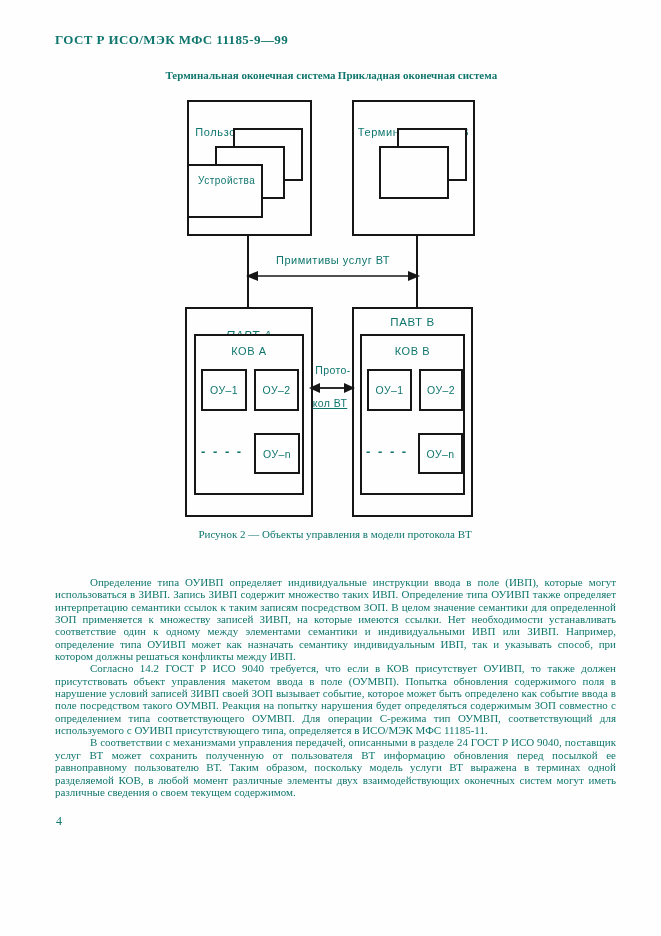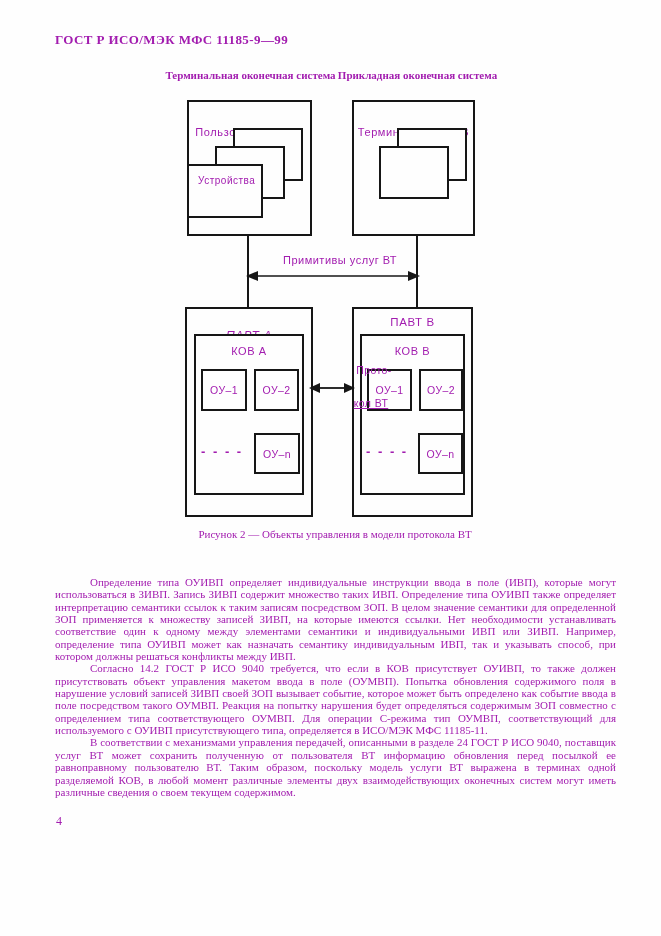--- a/index.html
+++ b/index.html
@@ -1,18 +1,18 @@
 <!DOCTYPE html>
 <html><head>
 <meta charset="utf-8">
 <style>
   html,body{margin:0;padding:0;background:#e8e8e8;}
   .page{
     position:relative;width:661px;height:936px;margin:0 auto;
-    background:#fefefe;color:#a21caf;overflow:hidden;
+    background:#fefefe;color:#0f766e;overflow:hidden;
     font-family:"Liberation Serif", serif;
   }
   .doc-header{
     position:absolute;left:55px;top:32px;
     font-weight:bold;font-size:13px;letter-spacing:.4px;
     font-family:"Liberation Serif", serif;
   }
   
   .col-title{
     position:absolute;width:175px;text-align:center;
@@ -41,21 +41,21 @@
     position:absolute;box-sizing:border-box;border:2px solid #161616;background:#fefefe;
     display:flex;align-items:center;justify-content:center;
     font-family:"Liberation Sans", sans-serif;font-size:10.5px;letter-spacing:.4px;
   }
   .dashes{
     position:absolute;font-family:"Liberation Sans", sans-serif;
     font-weight:bold;font-size:13px;letter-spacing:2px;white-space:nowrap;
   }
   .proto-label{
     position:absolute;width:48px;text-align:center;
-    font-family:"Liberation Sans", sans-serif;font-size:10.5px;letter-spacing:.4px;margin-left:41px;
+    font-family:"Liberation Sans", sans-serif;font-size:10.5px;letter-spacing:.4px;
   }
   .fig-caption{
     position:absolute;left:95px;top:528px;width:480px;text-align:center;
     font-size:11px;font-family:"Liberation Serif", serif;
   }
   
   .body-text{
     position:absolute;left:55px;top:576px;width:561px;
     font-size:11px;line-height:12.35px;text-align:justify;
   }
@@ -84,21 +84,21 @@
 
   <div class="box" style="left:352px;top:100px;width:123px;height:136px;">
     <div class="box-label">Терминальная ВТ В</div>
   </div>
   <div class="cascade" style="left:397px;top:128px;width:70px;height:53px;"></div>
   <div class="cascade" style="left:379px;top:146px;width:70px;height:53px;"></div>
 
   <div class="vline" style="left:247px;top:236px;height:71px;"></div>
   <div class="vline" style="left:416px;top:236px;height:71px;"></div>
 
-  <div class="arrow-label" style="left:255px;top:254px;width:170px;">Примитивы услуг ВТ</div>
+  <div class="arrow-label" style="left:248px;top:254px;width:170px;">Примитивы услуг ВТ</div>
   <div style="position:absolute;left:246px;top:269px;">
     <svg width="174" height="14" viewBox="0 0 174 14">
       <line x1="9" y1="7" x2="165" y2="7" stroke="#161616" stroke-width="1.6"></line>
       <polygon points="0,7 12,2 12,12" fill="#161616"></polygon>
       <polygon points="174,7 162,2 162,12" fill="#161616"></polygon>
     </svg>
   </div>
 
   <div class="box" style="left:185px;top:307px;width:128px;height:210px;">
     <div class="box-label" style="padding-top:20px;font-size:12px;font-style:italic;">ПАВТ А</div>

